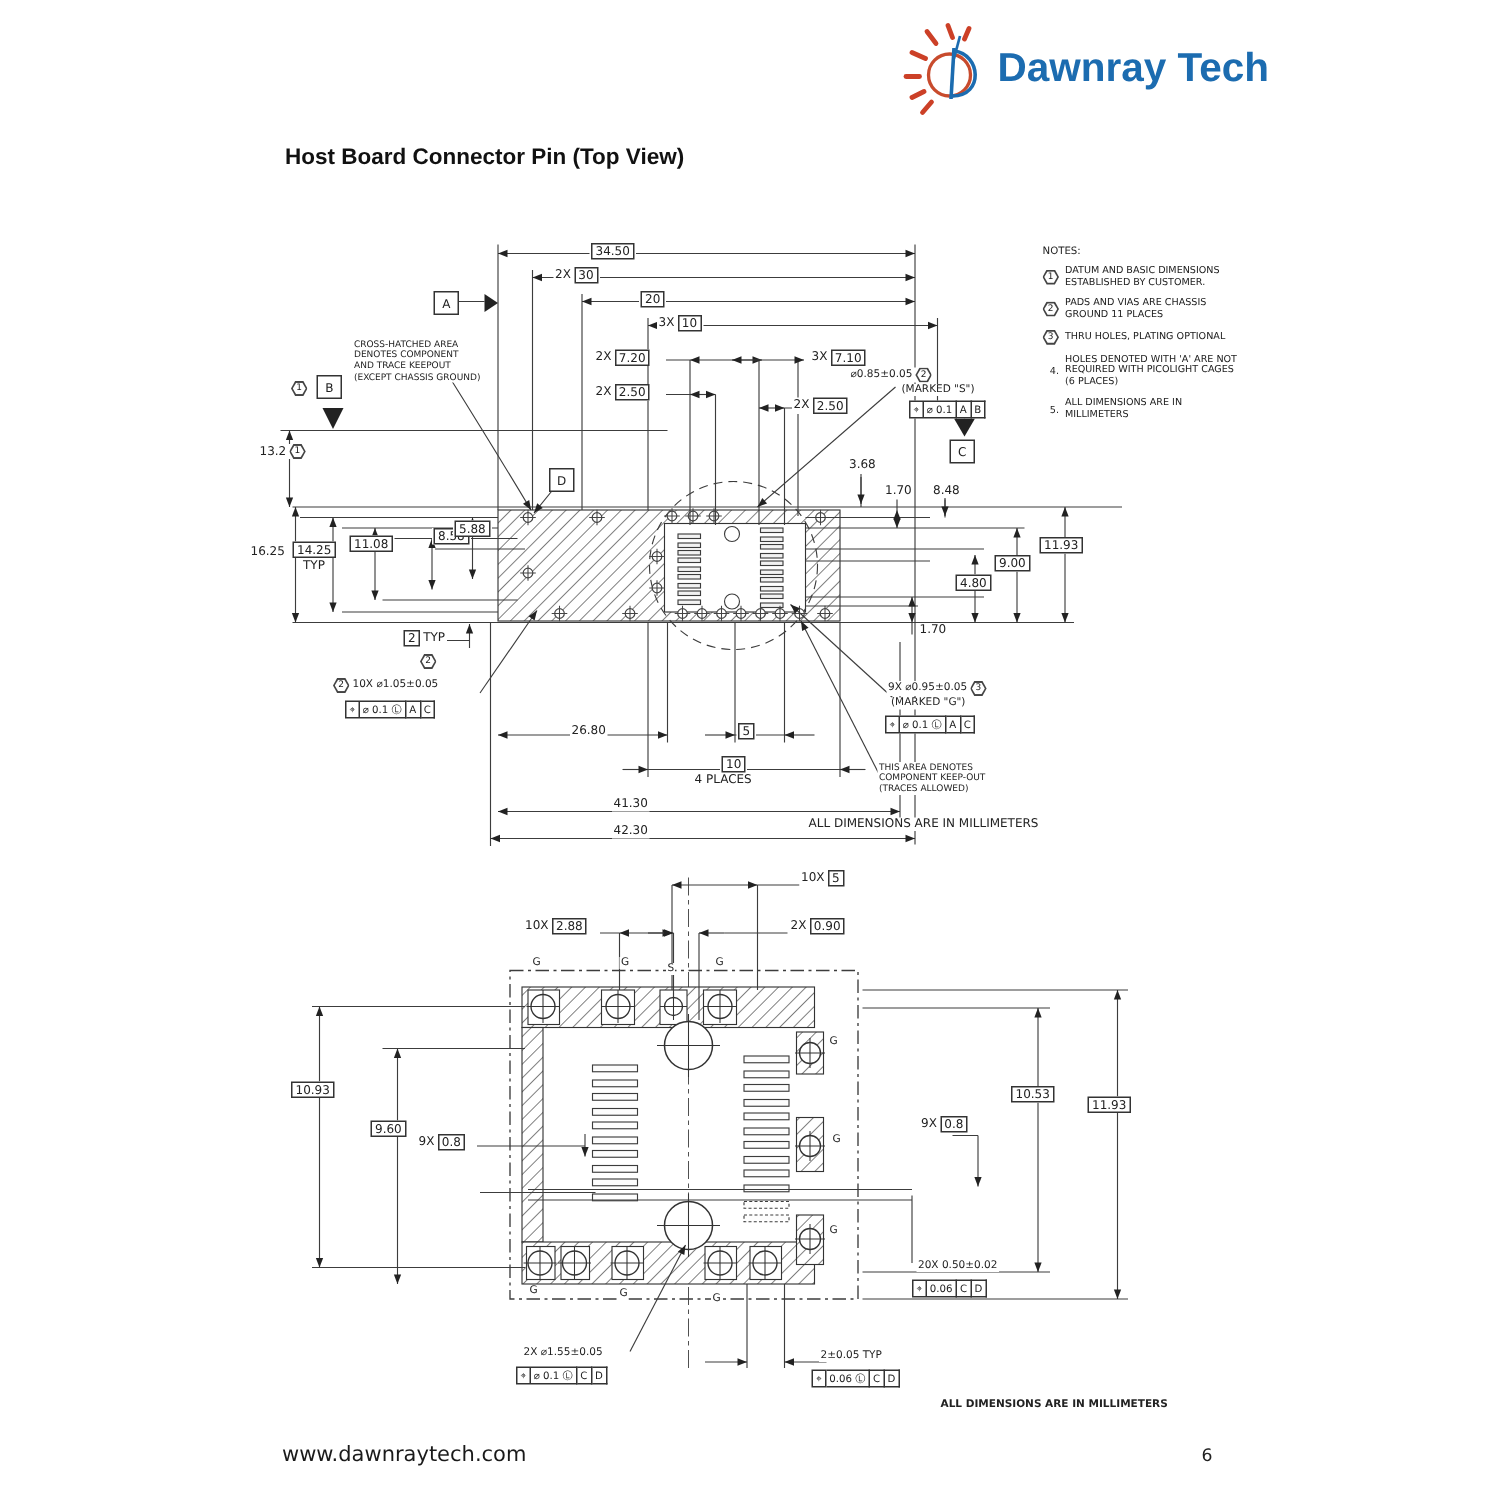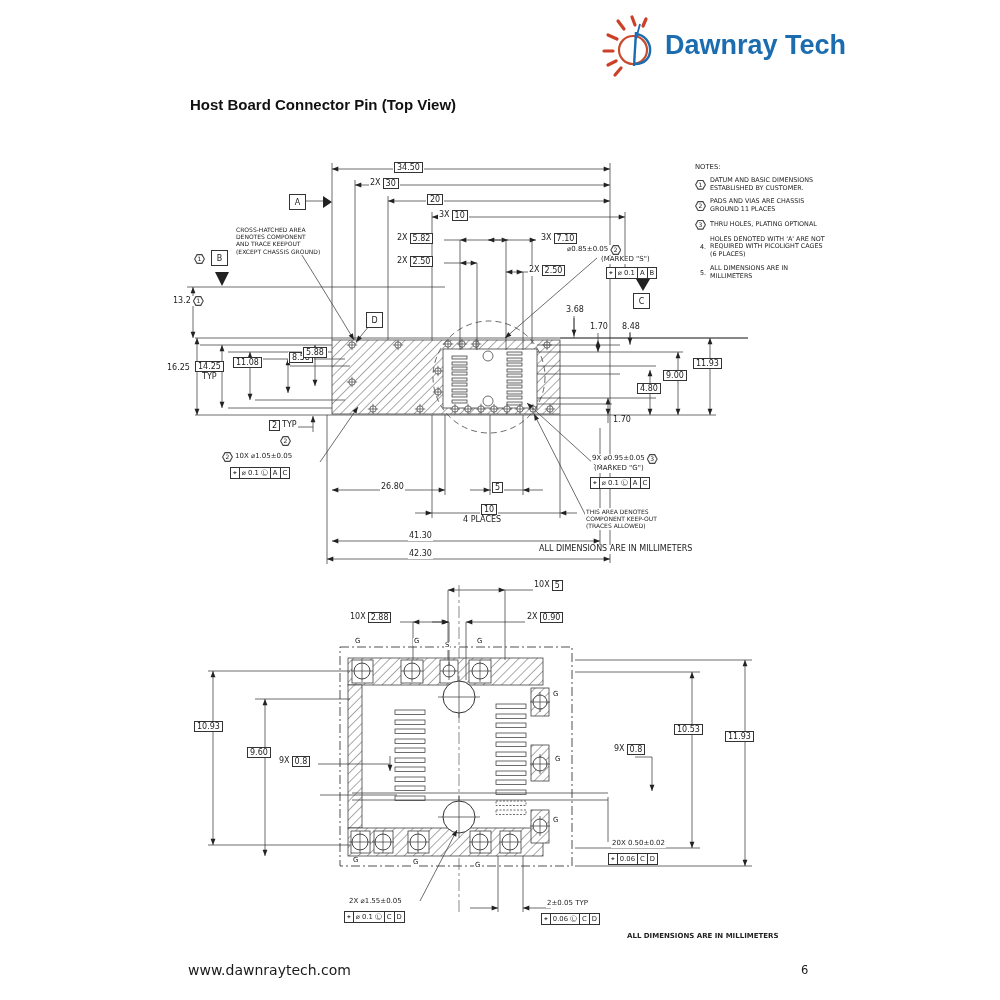--- a/index.html
+++ b/index.html
@@ -326,21 +326,21 @@
     </span>
   <span class="lbl" style="left:426px;top:194px">
       <span class="box">20</span>
     </span>
   <span class="lbl" style="left:438px;top:210px">
       <span>3X</span>
       <span class="box">10</span>
     </span>
   <span class="lbl" style="left:396px;top:233px">
       <span>2X</span>
-      <span class="box">5.82</span>
+      <span class="box">7.20</span>
     </span>
   <span class="lbl" style="left:540px;top:233px">
       <span>3X</span>
       <span class="box">7.10</span>
     </span>
   <span class="lbl" style="left:396px;top:256px">
       <span>2X</span>
       <span class="box">2.50</span>
     </span>
   <span class="lbl" style="left:528px;top:265px">

